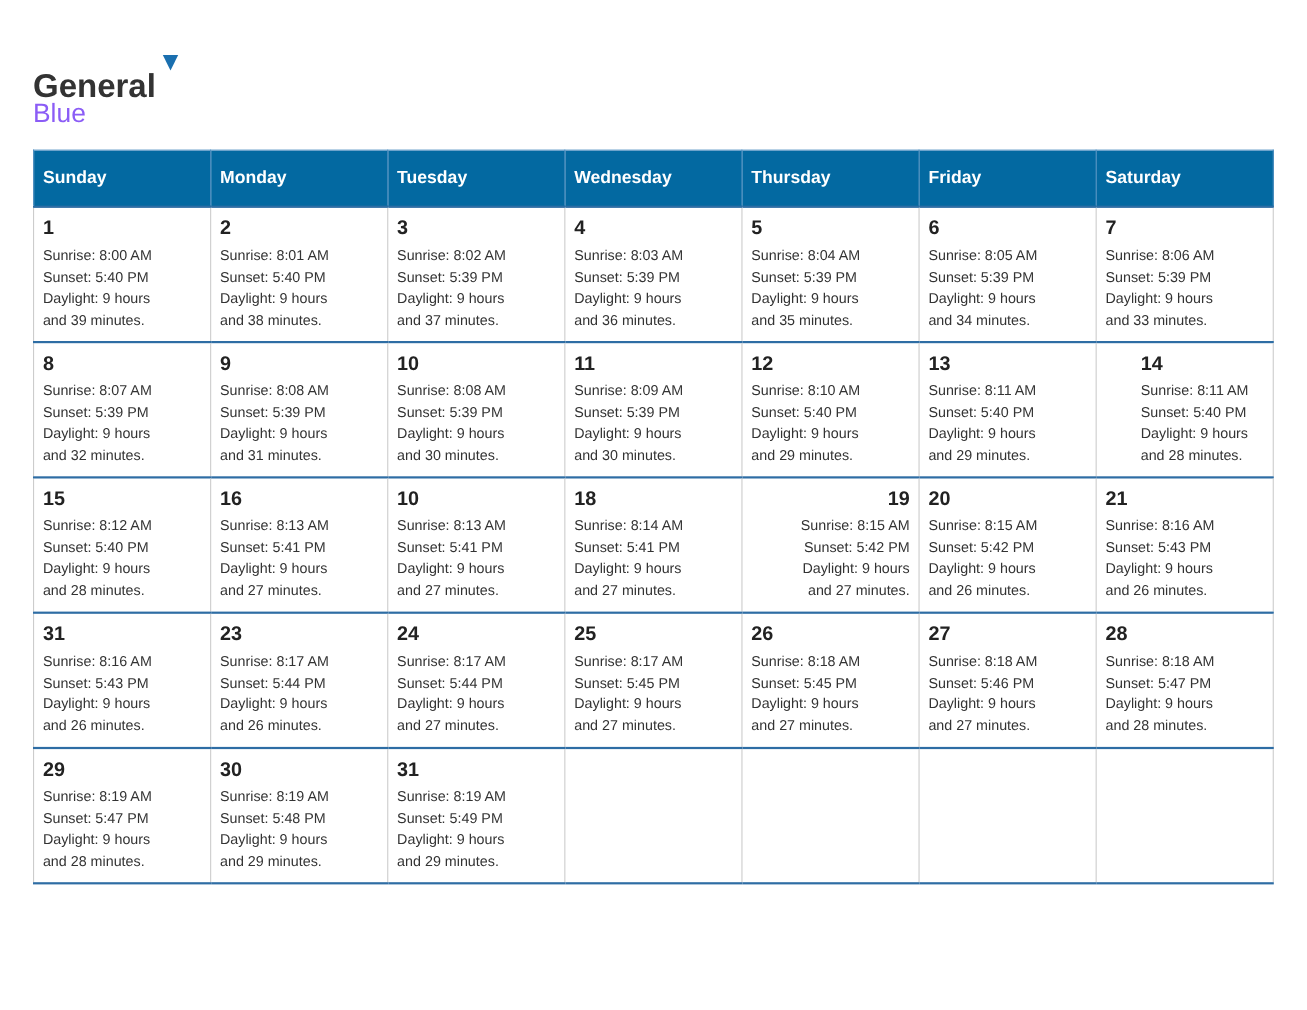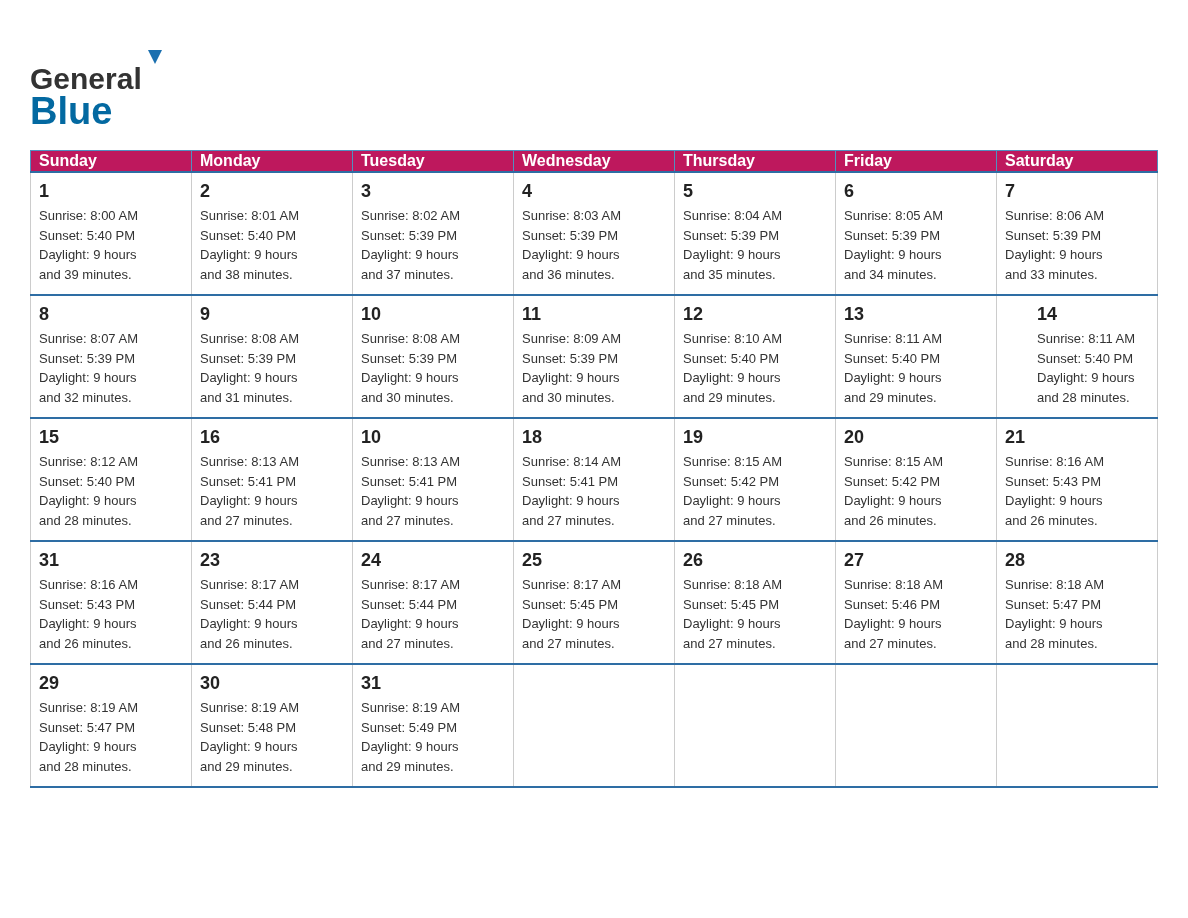--- a/index.html
+++ b/index.html
@@ -34,25 +34,25 @@
       font-size: 22px;
       color: #444;
       margin-top: 4px;
     }
     table {
       width: 100%;
       border-collapse: collapse;
       table-layout: fixed;
     }
     thead tr th {
-      background-color: #be185d;
+      background-color: #0369a1;
       color: #fff;
       font-size: 16px;
       font-weight: bold;
-      padding: 1px 8px;
+      padding: 16px 8px;
       text-align: left;
       border: 1px solid #5090c0;
     }
     tbody tr td {
       vertical-align: top;
       padding: 8px 8px 10px 8px;
       border: 1px solid #ccc;
       font-size: 13.5px;
       color: #222;
       height: 110px;
@@ -85,21 +85,21 @@
 <body>
 
 <div class="header-area">
   <div class="logo">
     <div style="display:flex; align-items:center; line-height:1;">
       <span style="font-size:30px; font-weight:bold; color:#333;margin-top:44px;">General</span>
       <svg width="22" height="22" viewBox="0 0 22 22" style="margin-left:2px;">
         <polygon points="4,4 18,4 11,18" fill="#1a6faf"></polygon>
       </svg>
     </div>
-    <div style="font-size:38px; font-weight:bold; color:#0369a1; line-height:1; margin-top:-2px;">Blue</div>
+    <div style="font-size:24px; font-weight:normal; color:#8b5cf6; line-height:1; margin-top:-2px;">Blue</div>
   </div>
   <div class="title-area">
     <div class="month-title"></div>
     <div class="location-title"></div>
   </div>
 </div>
 
 <table>
   <thead>
     <tr>
@@ -183,21 +183,21 @@
           <div class="day-info">Sunrise: 8:13 AM<br>Sunset: 5:41 PM<br>Daylight: 9 hours<br>and 27 minutes.</div>
         </td>
         <td style="border-top: 2px solid rgb(46, 109, 164);">
           <span class="day-num">10</span>
           <div class="day-info">Sunrise: 8:13 AM<br>Sunset: 5:41 PM<br>Daylight: 9 hours<br>and 27 minutes.</div>
         </td>
         <td style="border-top: 2px solid rgb(46, 109, 164);">
           <span class="day-num">18</span>
           <div class="day-info">Sunrise: 8:14 AM<br>Sunset: 5:41 PM<br>Daylight: 9 hours<br>and 27 minutes.</div>
         </td>
-        <td style="border-top: 2px solid rgb(46, 109, 164);">
+        <td style="border-top: 2px solid rgb(46, 109, 164); text-align: right;">
           <span class="day-num">19</span>
           <div class="day-info">Sunrise: 8:15 AM<br>Sunset: 5:42 PM<br>Daylight: 9 hours<br>and 27 minutes.</div>
         </td>
         <td style="border-top: 2px solid rgb(46, 109, 164);">
           <span class="day-num">20</span>
           <div class="day-info">Sunrise: 8:15 AM<br>Sunset: 5:42 PM<br>Daylight: 9 hours<br>and 26 minutes.</div>
         </td>
         <td style="border-top: 2px solid rgb(46, 109, 164);">
           <span class="day-num">21</span>
           <div class="day-info">Sunrise: 8:16 AM<br>Sunset: 5:43 PM<br>Daylight: 9 hours<br>and 26 minutes.</div>

